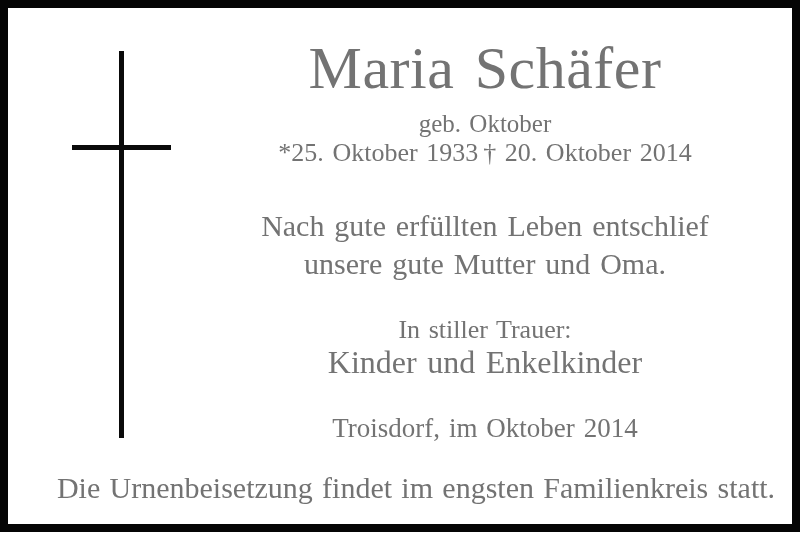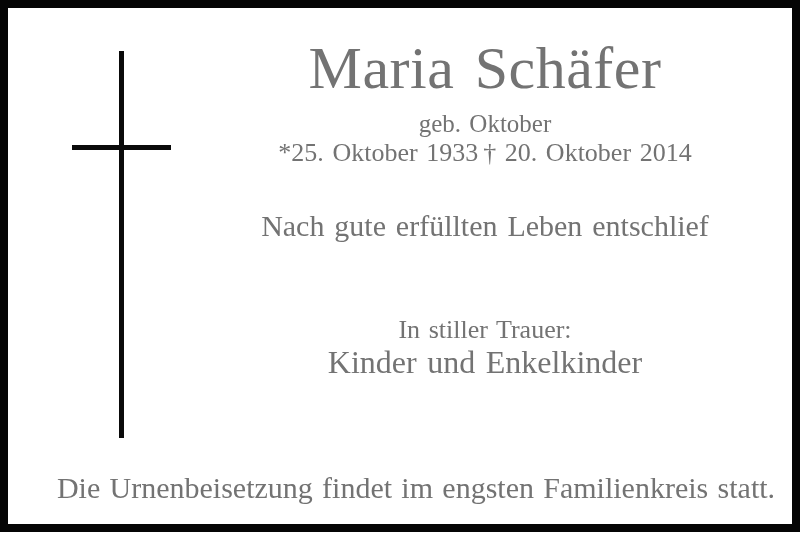--- a/index.html
+++ b/index.html
@@ -116,22 +116,24 @@
   <div class="line name">Maria Schäfer</div>
 
   <div class="line maiden">geb. Oktober</div>
 
   <div class="line dates">
     <span class="birth">*25. Oktober 1933</span><span class="death">† 20. Oktober 2014</span>
   </div>
 
   <div class="line message">
     <div>Nach gute erfüllten Leben entschlief</div>
+    <div>unsere gute Mutter und Oma.</div>
   </div>
 
   <div class="line mourners">Kinder und Enkelkinder</div>
 
   <div class="line mourning-intro">In stiller Trauer:</div>
 
+  <div class="line place-date">Troisdorf, im Oktober 2014</div>
 
   <div class="closing">Die Urnenbeisetzung findet im engsten Familienkreis statt.</div>
 
 </div>
 
 </body></html>

